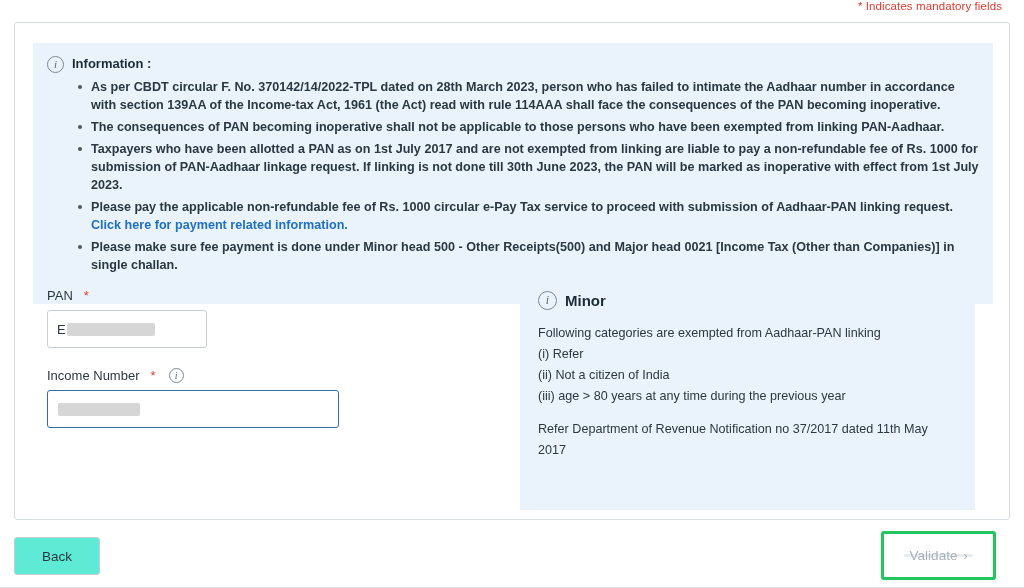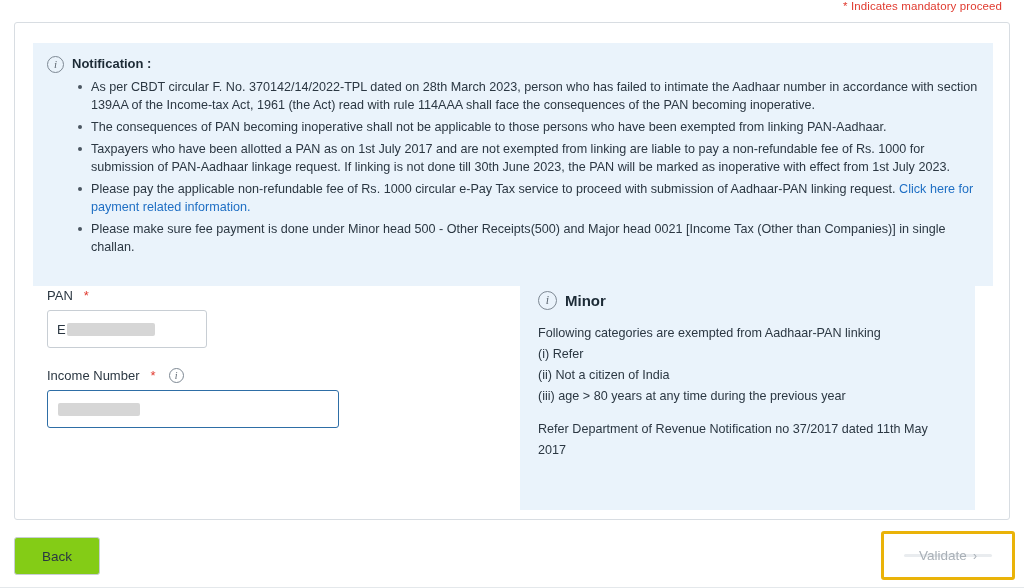--- a/index.html
+++ b/index.html
@@ -62,20 +62,21 @@
   .info-title {
     font-size: 13px;
     font-weight: bold;
     color: #1d2b36;
     padding-top: 1px;
   }
   ul.info-list {
     margin: 5px 0 0 0;
     padding-left: 42px;
     list-style: none;
+    font-weight: bold;
   }
   ul.info-list li {
     position: relative;
     font-size: 12.6px;
     line-height: 18px;
     color: #2b3742;
     margin-bottom: 4px;
     padding-left: 2px;
   }
   ul.info-list li:last-child { margin-bottom: 16px; }
@@ -188,33 +189,33 @@
   }
   .note-gap { height: 12px; }
 
   
   .btn-back {
     position: absolute;
     left: 14px; top: 537px;
     width: 86px; height: 38px;
     border: 1px solid #c8ced4;
     border-radius: 3px;
-    background: #84cc16;
+    background: #5eead4;
     font-size: 13.5px;
     color: #2b3742;
     display: flex;
     align-items: center;
     justify-content: center;
     cursor: pointer;
   }
   .validate-wrap {
     position: absolute;
     left: 881px; top: 531px;
-    width: 134px; height: 49px;
-    border: 3px solid #eab308;
+    width: 115px; height: 49px;
+    border: 3px solid #22c55e;
     border-radius: 3px;
     padding: 20px;
   }
   .btn-validate {
     width: 100%; height: 100%;
     background: #e9ecef;
     border: none;
     border-radius: 2px;
     color: #a9b0b7;
     font-size: 13.5px;
@@ -233,29 +234,29 @@
     background: #e4e8eb;
   }
 </style>
 </head>
 <body>
 
 <div class="page">
 
   <div class="mandatory-note">
     <span class="star">*</span>
-    <span>Indicates mandatory proceed</span>
+    <span>Indicates mandatory fields</span>
   </div>
 
   <div class="card">
 
     <div class="info-panel">
       <div class="info-head">
         <div class="info-icon">i</div>
-        <div class="info-title">Notification :</div>
+        <div class="info-title">Information :</div>
       </div>
       <ul class="info-list">
         <li>As per CBDT circular F. No. 370142/14/2022-TPL dated on 28th March 2023, person who has failed to intimate the Aadhaar number in accordance with section 139AA of the Income-tax Act, 1961 (the Act) read with rule 114AAA shall face the consequences of the PAN becoming inoperative.</li>
         <li>The consequences of PAN becoming inoperative shall not be applicable to those persons who have been exempted from linking PAN-Aadhaar.</li>
         <li>Taxpayers who have been allotted a PAN as on 1st July 2017 and are not exempted from linking are liable to pay a non-refundable fee of Rs. 1000 for submission of PAN-Aadhaar linkage request. If linking is not done till 30th June 2023, the PAN will be marked as inoperative with effect from 1st July 2023.</li>
         <li><span>Please pay the applicable non-refundable fee of Rs. 1000 circular e-Pay Tax service to proceed with submission of Aadhaar-PAN linking request. </span><a class="link" href="#">Click here for payment related information.</a></li>
         <li>Please make sure fee payment is done under Minor head 500 - Other Receipts(500) and Major head 0021 [Income Tax (Other than Companies)] in single challan.</li>
       </ul>
     </div>
 

